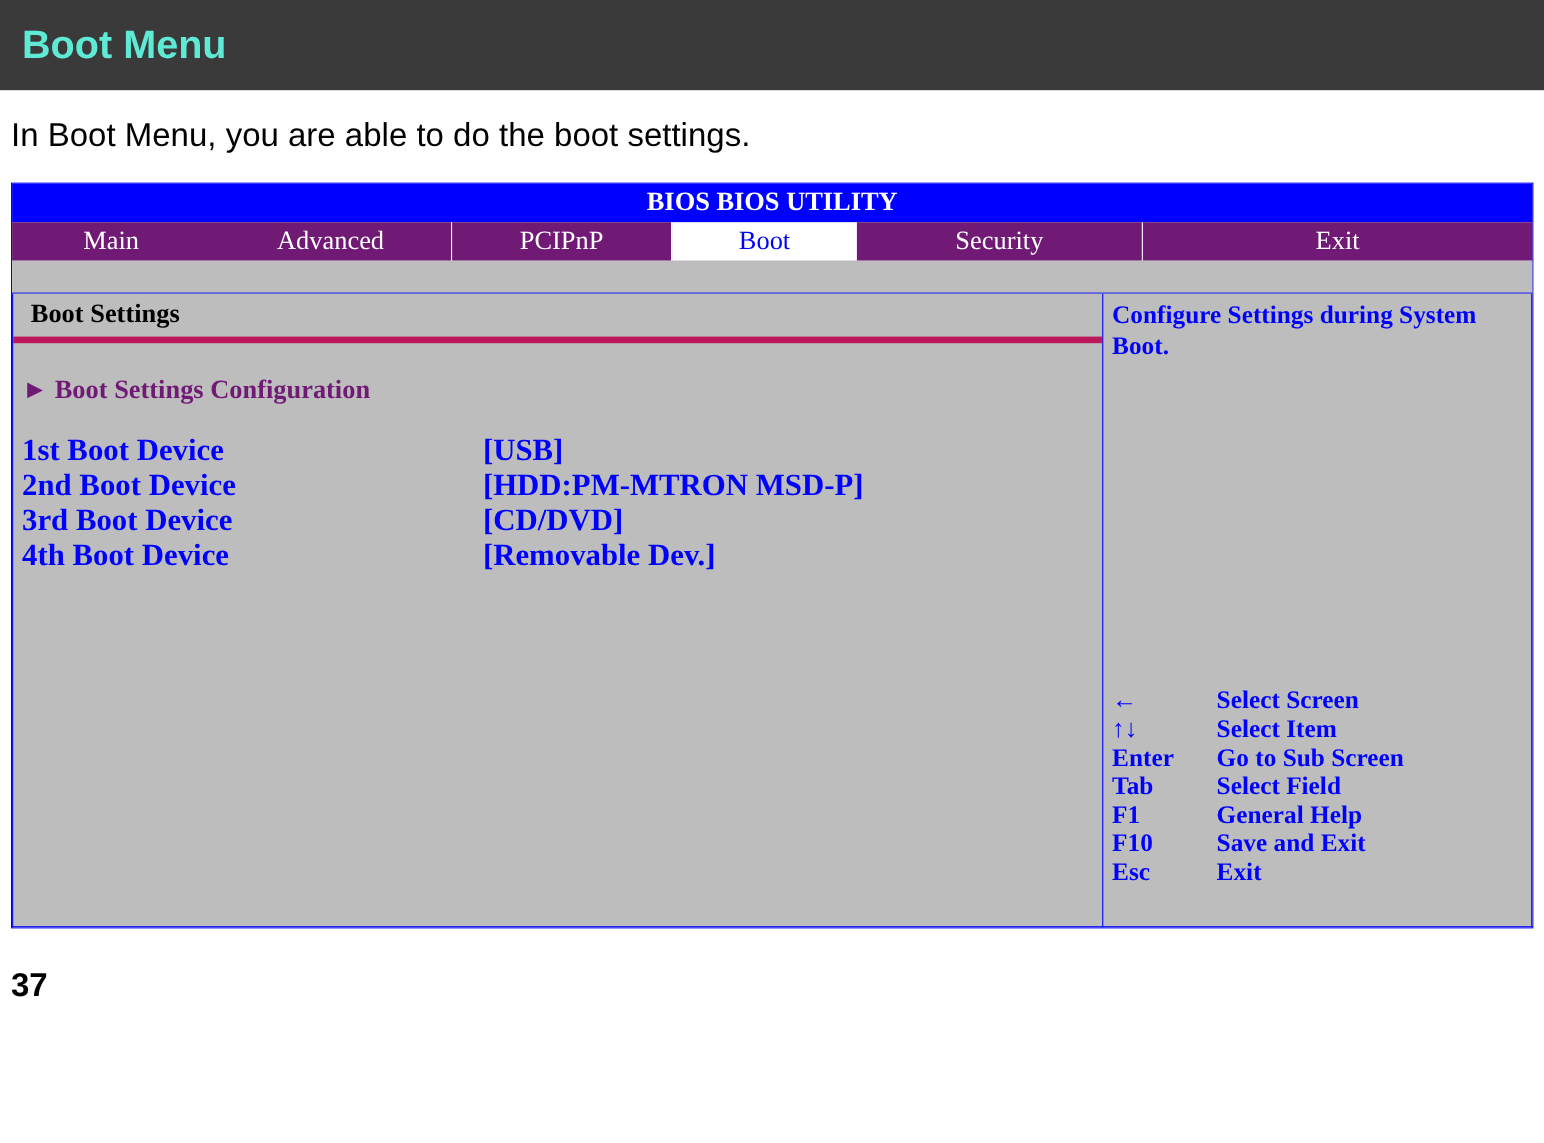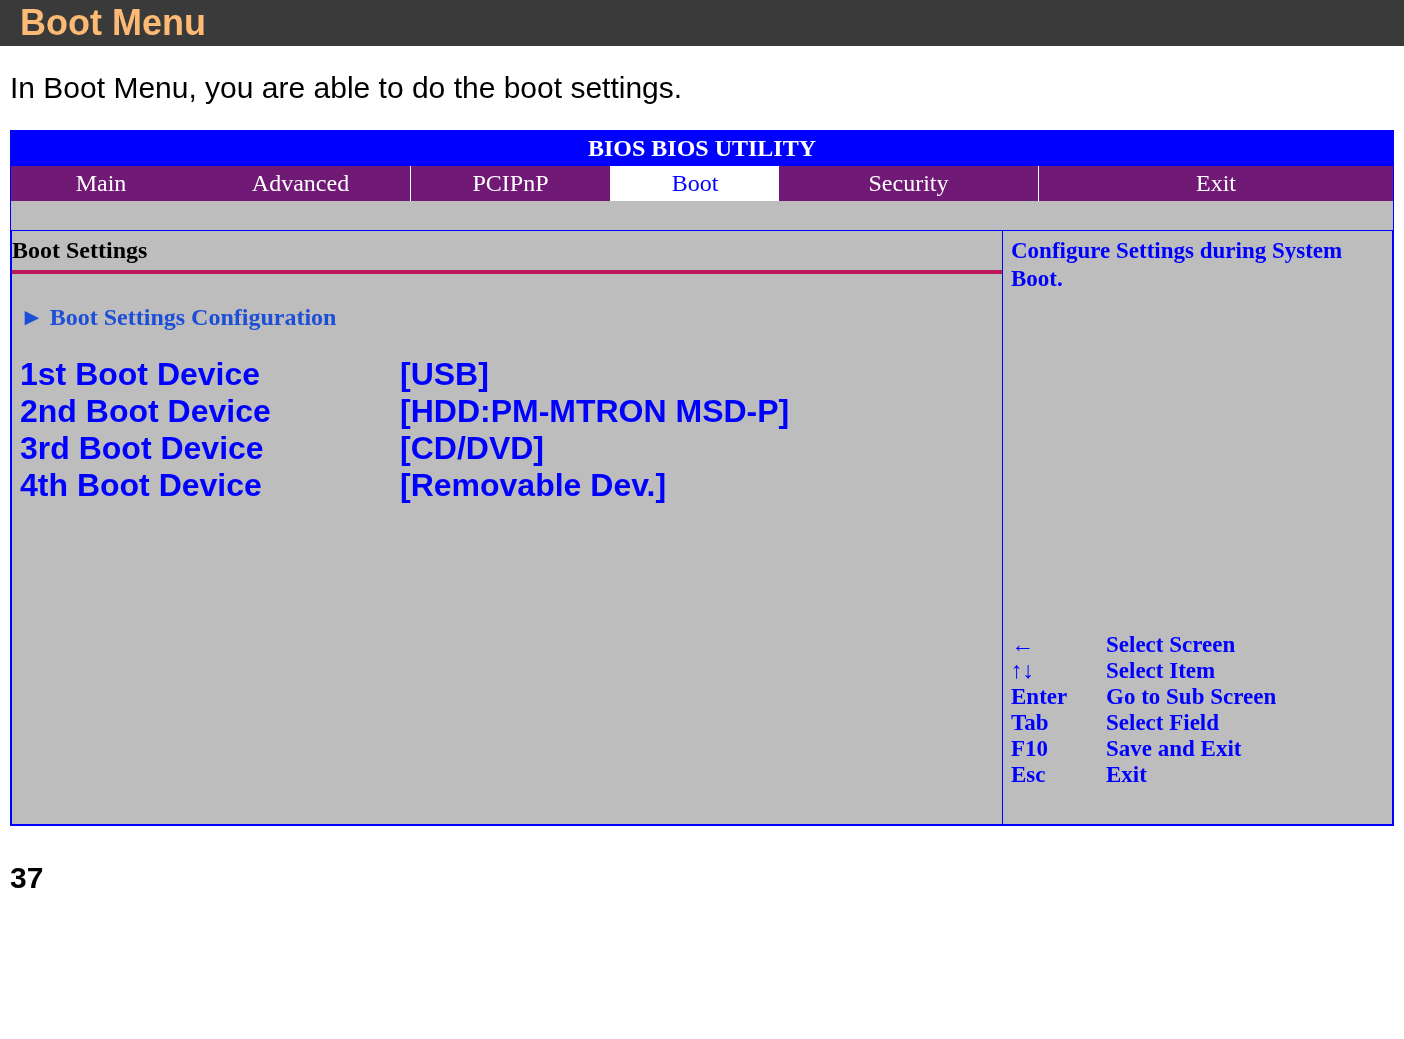--- a/index.html
+++ b/index.html
@@ -8,22 +8,22 @@
       box-sizing: border-box;
     }
     body {
       width: 1404px;
       height: 1039px;
       font-family: Arial, sans-serif;
       background: #fff;
     }
     .header-bar {
       background: #3a3a3a;
-      color: #fdba74;
-      padding: 2px 20px;
+      color: #5eead4;
+      padding: 20px 20px;
       font-size: 36px;
       font-weight: bold;
     }
     .description {
       font-size: 30px;
       color: #000;
       padding: 25px 10px;
     }
     .bios-container {
       margin: 0 10px;
@@ -82,37 +82,38 @@
       font-weight: bold;
       display: flex;
       flex-direction: column;
       justify-content: space-between;
     }
     .section-header {
       font-family: 'Times New Roman', serif;
       font-size: 24px;
       font-weight: bold;
       color: #000;
-      padding: 6px 0;
-      border-bottom: 4px solid #be185d;
+      padding: 6px 16px;
+      border-bottom: 6px solid #be185d;
     }
     .boot-settings-link {
-      color: #1d4ed8;
+      color: #701a75;
       font-family: 'Times New Roman', serif;
       font-size: 24px;
       font-weight: bold;
       padding: 30px 8px 25px 8px;
     }
     .boot-device-row {
       display: flex;
       color: #0000ff;
-      font-family: Liberation Sans, sans-serif;
-      font-size: 32px;
+      font-family: Liberation Serif, serif;
+      font-size: 28px;
       font-weight: bold;
       padding: 0 8px;
+      gap: 39px;
     }
     .boot-device-label {
       width: 380px;
     }
     .boot-device-value {
       flex: 1;
     }
     .help-text {
       line-height: 1.2;
     }
@@ -194,20 +195,24 @@
         </div>
         <div class="key-row">
           <span class="key-name"> Enter</span>
           <span>Go to Sub Screen</span>
         </div>
         <div class="key-row">
           <span class="key-name">Tab</span>
           <span>Select Field</span>
         </div>
         <div class="key-row">
+          <span class="key-name">F1</span>
+          <span>General Help</span>
+        </div>
+        <div class="key-row">
           <span class="key-name">F10</span>
           <span>Save and Exit</span>
         </div>
         <div class="key-row">
           <span class="key-name">Esc</span>
           <span>Exit</span>
         </div>
       </div>
     </div>
   </div>

